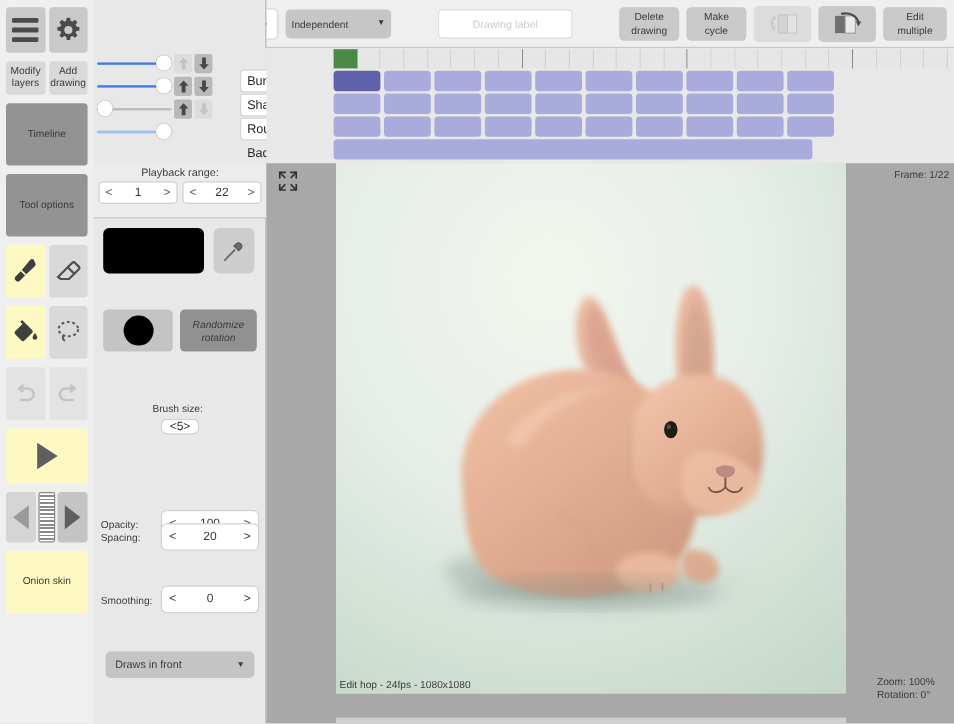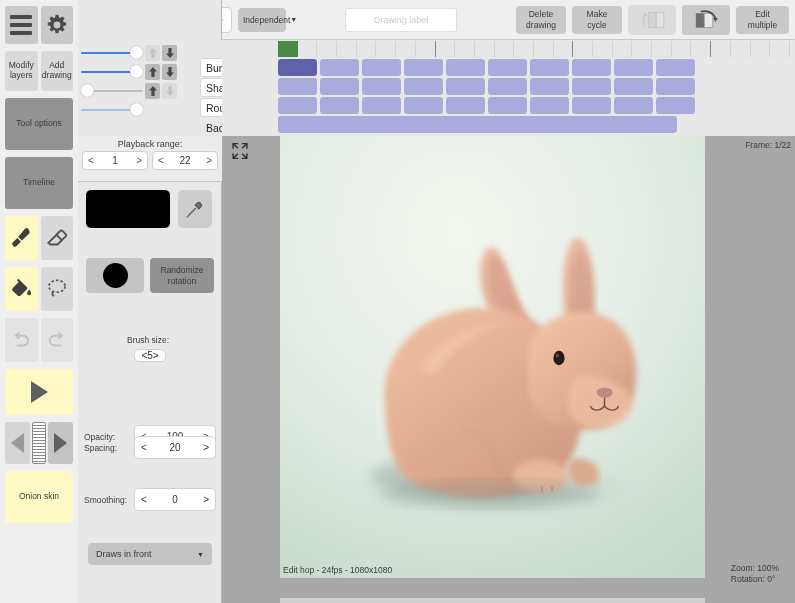--- a/index.html
+++ b/index.html
@@ -35,21 +35,21 @@
     line-height: 1.15;
     user-select: none;
   }
   .rbtn.half { flex: 1 1 0; }
   .rbtn.full { width: 100%; }
   .rbtn.dark { background: #939393; color: #3a3a3a; }
   .rbtn.mid  { background: #fef9c3; }
   .rbtn.light{ background: #d9d9d9; }
   .rbtn.disabled { background: #e3e3e3; color: #bdbdbd; }
   .h38 { height: 38px; }
-  .h42 { height: 40px; }
+  .h42 { height: 28px; }
   .h52 { height: 52px; }
   .h46 { height: 46px; }
   .h44 { height: 44px; }
 
   
   .hamburger { display: flex; flex-direction: column; gap: 4px; }
   .hamburger span { display:block; width: 22px; height: 4px; background: #4a4a4a; border-radius: 1px; }
 
   .svgicon { display:block; }
 
@@ -110,21 +110,21 @@
 
   .swatch-area { position: absolute; left: 0; top: 190px; width: 144px; padding: 0 8px; }
   .swatch-row { display: flex; gap: 8px; align-items: center; }
   .color-swatch {
     width: 84px; height: 38px; background: #000; border-radius: 5px;
   }
   .eyedrop-btn {
     width: 34px; height: 38px; background: #cdcdcd; border-radius: 5px;
     display:flex; align-items:center; justify-content:center;
   }
-  .brush-row { position: absolute; left: 0; top: 258px; width: 144px; padding: 0 8px; display:flex; gap:6px; }
+  .brush-row { position: absolute; left: 0; top: 258px; width: 144px; padding: 0 8px; display:flex; gap:6px;font-style:italic; }
   .brush-shape {
     width: 58px; height: 35px; background: #c4c4c4; border-radius: 4px;
     display:flex; align-items:center; justify-content:center;
   }
   .brush-dot { width: 25px; height: 25px; background:#000; border-radius: 50%; }
   .rand-btn {
     flex: 1; height: 35px; background: #919191; border-radius: 4px;
     display:flex; align-items:center; justify-content:center;
     font-size: 8.5px; color: #3a3a3a; text-align:center; line-height:1.2;
   }
@@ -155,21 +155,21 @@
     gap: 6px;
   }
   .tb-label { font-size: 8.5px; color: #3c3c3c; line-height: 1.15; width: 44px; }
   .tb-stepper {
     width: 98px; height: 26px; background:#fff; border:1px solid #d0d0d0; border-radius:4px;
     display:flex; align-items:center; justify-content:space-between; padding: 0 8px;
     font-size: 10.5px; color:#333;
   }
   .tb-stepper .val { flex:1; text-align:center; }
   .tb-drop {
-    width: 48px; height: 24px; background: #c6c6c6; border-radius: 4px;
+    width: 88px; height: 24px; background: #c6c6c6; border-radius: 4px;
     display:flex; align-items:center; justify-content:space-between;
     padding: 0 5px; font-size: 8.5px; color:#3a3a3a;
   }
   .tb-input {
     width: 112px; height: 24px; background: #fff; border:1px solid #e0e0e0; border-radius:3px;
     display:flex; align-items:center; justify-content:center;
     font-size: 9px; color: #cbcbcb;
   }
   .tb-btn {
     width: 50px; height: 28px; background: #c9c9c9; border-radius: 4px;
@@ -311,25 +311,25 @@
       </div>
       <div class="rbtn half h42 light">
         <span>
           <span>Add</span><br>
           <span>drawing</span>
         </span>
       </div>
     </div>
 
     <div class="rbtn full h52 dark">
+      <span>Timeline</span>
+    </div>
+
+    <div class="rbtn full h52 dark">
       <span>Tool options</span>
-    </div>
-
-    <div class="rbtn full h52 dark">
-      <span>Timeline</span>
     </div>
 
     <div class="rail-row">
       <div class="rbtn half h44 mid">
         <svg width="26" height="26" viewBox="0 0 24 24">
           <path fill="#3f3f3f" d="M18.6 3.2c-.9-.9-2.2-.6-3 .3L9.4 11l3.4 3.4 6.4-6c.9-.9 1.2-2.2.3-3.1z"></path>
           <path fill="#3f3f3f" d="M8.6 12l3.3 3.3-4.2 4.2c-.7.7-1.8.7-2.5 0l-.8-.8c-.7-.7-.7-1.8 0-2.5z"></path>
         </svg>
       </div>
       <div class="rbtn half h44 light">

